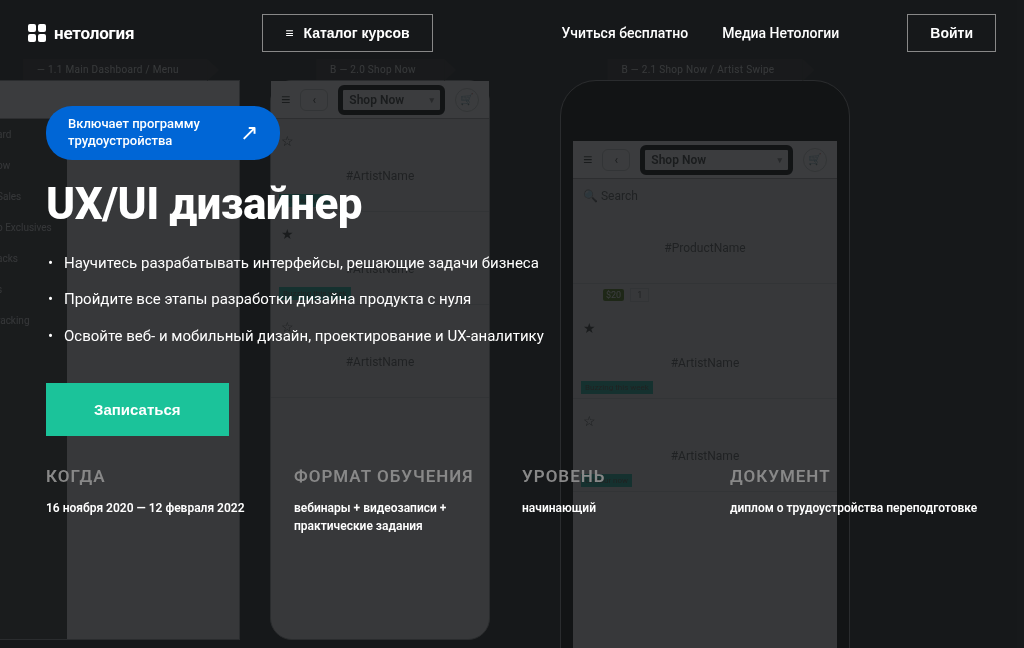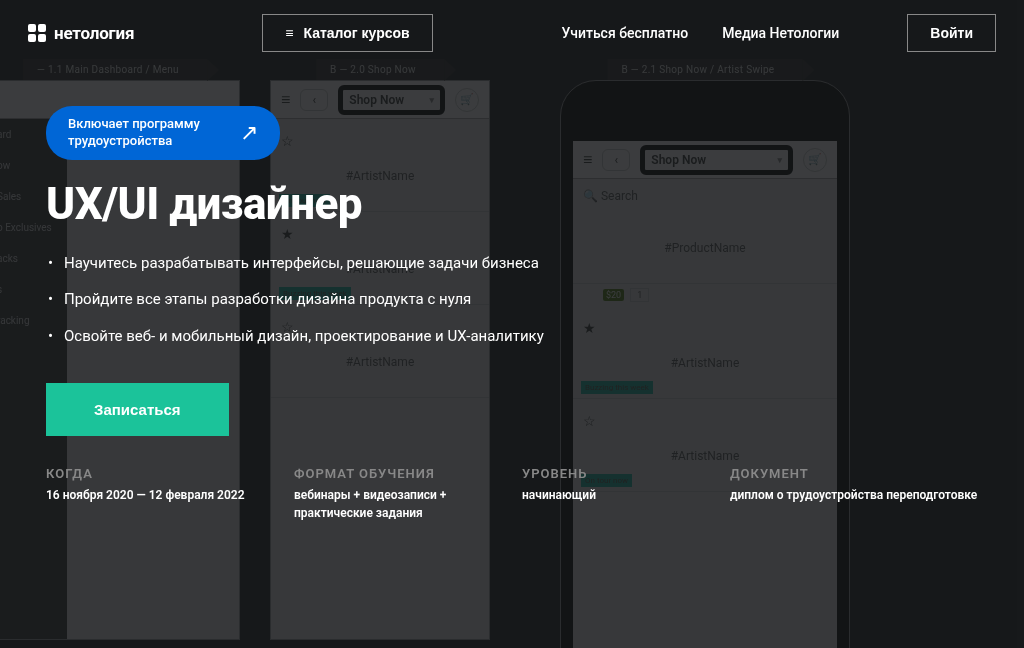--- a/index.html
+++ b/index.html
@@ -20,21 +20,21 @@
   z-index: 0;
   opacity: 0.35;
 }
 .wf-col {
   position: absolute;
   top: 80px;
   background: #e8e8e8;
   border: 1px solid #999;
 }
 .wf-col.left { left: -10px; width: 250px; height: 560px; }
-.wf-col.mid { left: 270px; width: 220px; height: 560px; }
+.wf-col.mid { left: 270px; width: 220px; height: 560px; border-radius: 22px; }
 .wf-col.right { left: 560px; width: 290px; height: 645px; border-radius: 36px; background: #000; padding: 60px 12px 12px; }
 .wf-col.right .screen { background: #e8e8e8; width: 100%; height: 100%; }
 
 .wf-tab {
   position: absolute;
   top: -22px;
   left: 50%;
   transform: translateX(-50%);
   background: #2a2a2a;
   color: #e8e8e8;
@@ -119,21 +119,21 @@
   font-weight:700; font-size:15px; cursor:pointer; margin-top:22px;
 }
 
 
 .info-row {
   position: relative; z-index: 10;
   display: grid; grid-template-columns: 220px 200px 180px 260px;
   gap: 28px;
   padding: 30px 46px 0;
 }
-.info-block .label { font-size: 13px; letter-spacing: 1px; color: #888; font-weight:600; margin-bottom:6px;}
+.info-block .label { font-size: 17px; letter-spacing: 1px; color: #888; font-weight:600; margin-bottom:14px;}
 .info-block .value { font-size: 12px; font-weight:600; line-height:1.45;}
 
 
 .dim { position:absolute; inset:0; background:rgba(20,22,24,0.55); z-index:1; }
 </style>
 </head>
 <body>
 
 <div class="bg-wireframes">
 

